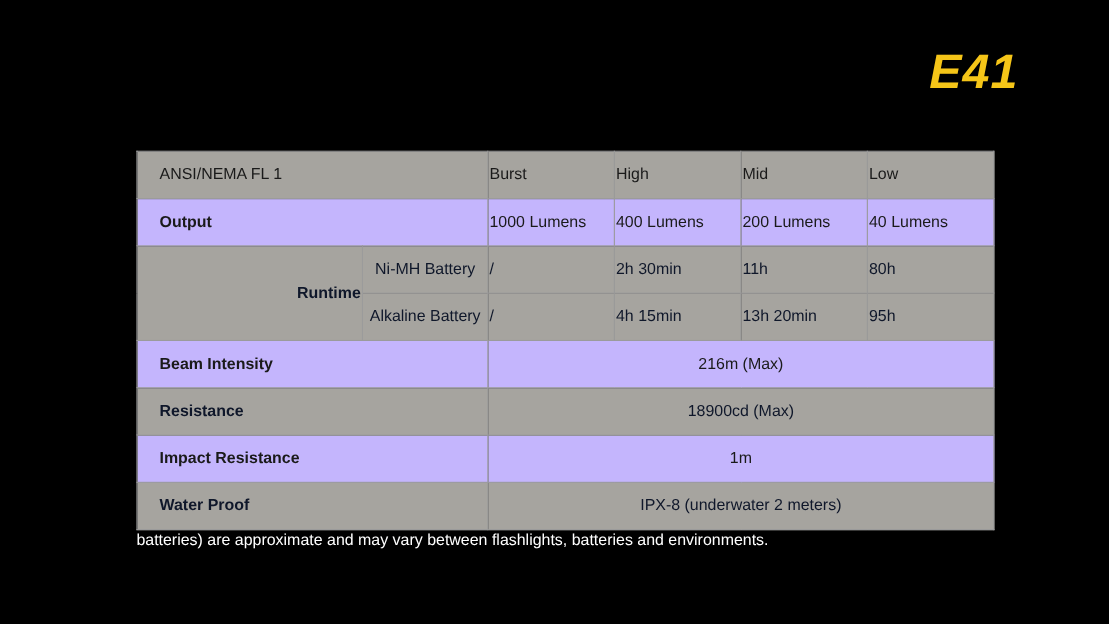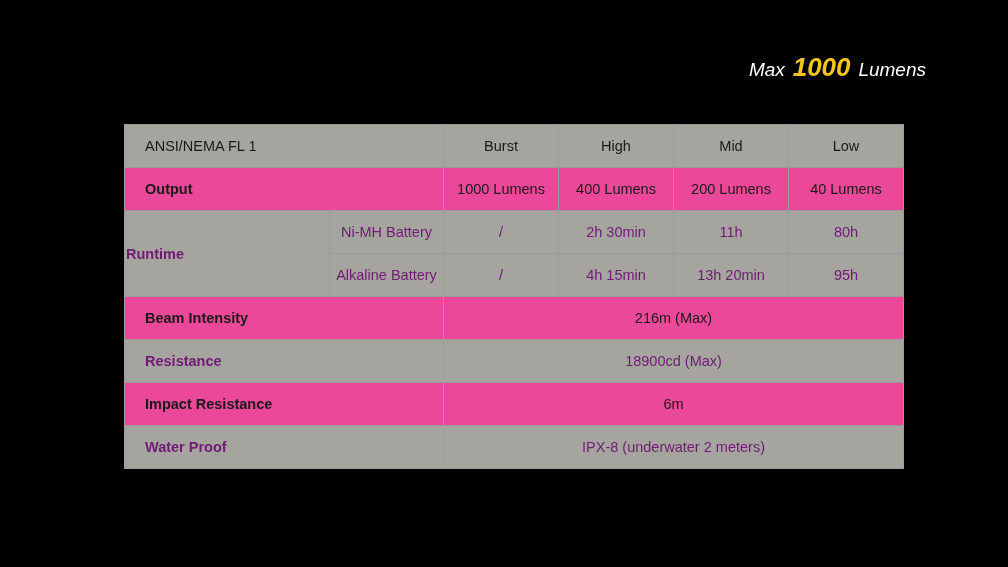--- a/index.html
+++ b/index.html
@@ -50,66 +50,66 @@
     font-size: 19px;
   }
   #tagline .lumens-word {
     font-size: 19px;
   }
 
   
   #spec-table {
     position: absolute;
     left: 124px;
-    top: 124px;
+    top: 137px;
     width: 779px;
     border-collapse: collapse;
     table-layout: fixed;
     padding-left: 48px;
   }
   #spec-table td {
     border: 1px solid #9b9b9b;
     height: 40px;
     vertical-align: middle;
     font-size: 14.5px;
   }
   .row-dark td {
     background: #a6a49f;
-    color: #701a75;
+    color: #0f172a;
   }
   .row-light td {
-    background: #ec4899;
+    background: #c4b5fd;
     color: #1a1a1a;
   }
   .hdr td {
     background: #a6a49f;
     color: #1a1a1a;
     font-size: 15px;
   }
   .label-cell {
     font-weight: bold;
     font-size: 15.5px;
     padding-left: 20px;
   }
   .hdr .label-cell {
     font-weight: normal;
     font-size: 15px;
   }
   .ctr {
-    text-align: center;
+    text-align: left;
   }
   .sub-label {
     font-size: 12.5px;
     text-align: center;
     color: #1a1a1a;
   }
   .runtime-label {
     font-weight: bold;
     font-size: 15.5px;
-    text-align: left;
+    text-align: right;
     color: #1a1a1a;
   }
   .span-val {
     text-align: center;
     font-size: 14px;
   }
 
   
   .c-label { width: 205px; }
   .c-sub   { width: 114px; }
@@ -123,25 +123,21 @@
     width: 790px;
     font-size: 14.5px;
     line-height: 27px;
     color: #ffffff;
   }
 </style>
 </head>
 <body>
 
 <div id="header">
-  <div id="tagline">
-    <span class="max-word">Max</span>
-    <span class="lumens-number">1000</span>
-    <span class="lumens-word">Lumens</span>
-  </div>
+  <span id="model-name">E41</span>
 </div>
 
 <table id="spec-table">
   <colgroup>
     <col class="c-label">
     <col class="c-sub">
     <col class="c-mode">
     <col class="c-mode">
     <col class="c-mode">
     <col class="c-mode">
@@ -185,24 +181,25 @@
       <td class="span-val" colspan="4">216m (Max)</td>
     </tr>
 
     <tr class="row-dark">
       <td class="label-cell" colspan="2">Resistance</td>
       <td class="span-val" colspan="4">18900cd (Max)</td>
     </tr>
 
     <tr class="row-light">
       <td class="label-cell" colspan="2">Impact Resistance</td>
-      <td class="span-val" colspan="4">6m</td>
+      <td class="span-val" colspan="4">1m</td>
     </tr>
 
     <tr class="row-dark">
       <td class="label-cell" colspan="2">Water Proof</td>
       <td class="span-val" colspan="4">IPX-8 (underwater 2 meters)</td>
     </tr>
   </tbody>
 </table>
 
 <div id="footnote">
+  <div>batteries) are approximate and may vary between flashlights, batteries and environments.</div>
 </div>
 
 </body></html>

